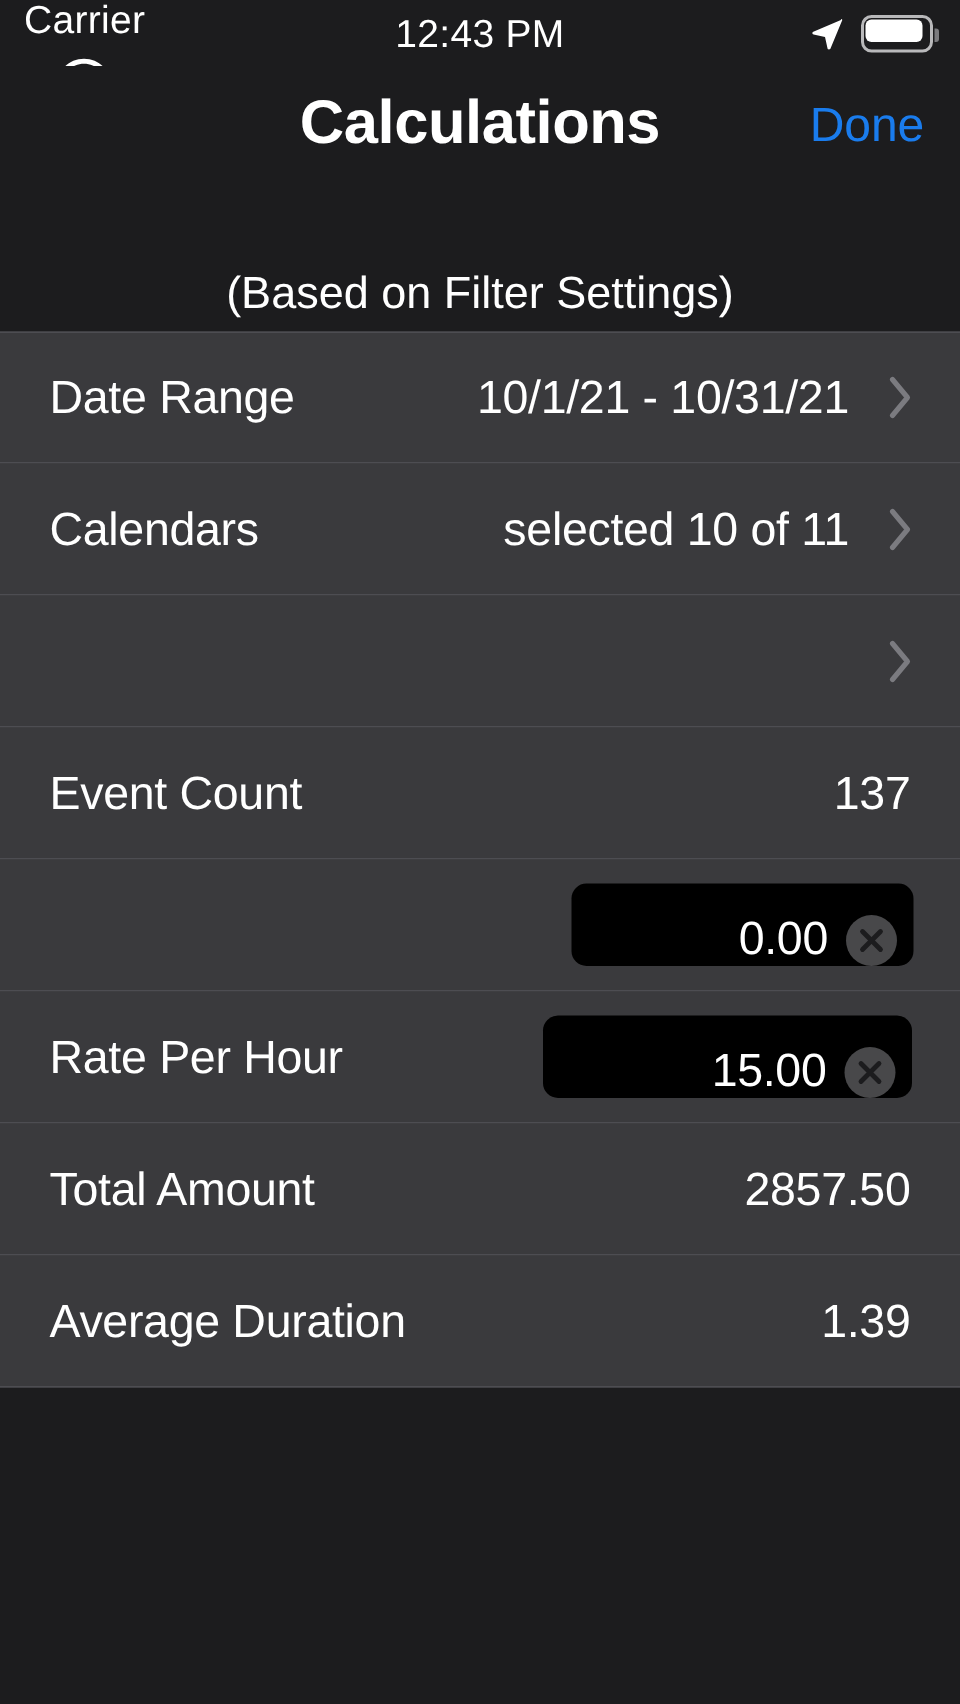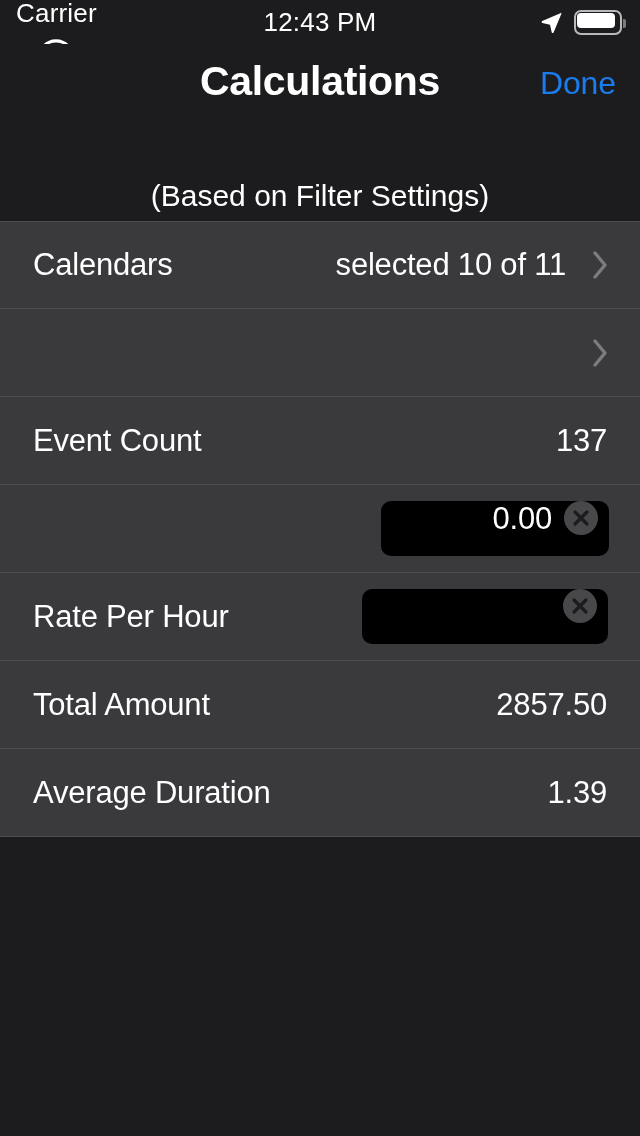--- a/index.html
+++ b/index.html
@@ -82,21 +82,21 @@
   .row-value.with-chevron { right:74px; }
   .chevron {
     position:absolute; right:30px; width:18px; height:30px;
   }
   .chevron svg { display:block; }
 
   
   .field {
     position:absolute; height:55px;
     background:#000; border-radius:10px;
-    display:flex; align-items:flex-start; justify-content:flex-end;margin-left:48px;
+    display:flex; align-items:flex-end; justify-content:flex-end;margin-left:48px;
   }
   .field-value {
     font-size:31px; color:#fff; letter-spacing:-.2px; padding-right:6px;
   }
   .clear-btn {
     width:34px; height:34px; margin-right:11px; margin-left:6px;
     border-radius:50%; background:#48484a;
     display:flex; align-items:center; justify-content:center; flex:0 0 auto;
   }
   .clear-btn svg { display:block; }
@@ -140,20 +140,29 @@
 
   <div class="navbar">
     <div class="nav-title">Calculations</div>
     <div class="nav-done">Done</div>
   </div>
 
   <div class="section-header">(Based on Filter Settings)</div>
 
   <div class="table">
 
+    <div class="row">
+      <span class="row-label">Date Range</span>
+      <span class="row-value with-chevron">10/1/21 - 10/31/21</span>
+      <span class="chevron">
+        <svg viewBox="0 0 18 30" width="18" height="30">
+            <path d="M3 3 L13 15 L3 27" stroke="#7b7b80" stroke-width="3.4" fill="none" stroke-linecap="round" stroke-linejoin="round"></path>
+          </svg>
+      </span>
+    </div>
 
     <div class="row">
       <span class="row-label">Calendars</span>
       <span class="row-value with-chevron">selected 10 of 11</span>
       <span class="chevron">
         <svg viewBox="0 0 18 30" width="18" height="30">
             <path d="M3 3 L13 15 L3 27" stroke="#7b7b80" stroke-width="3.4" fill="none" stroke-linecap="round" stroke-linejoin="round"></path>
           </svg>
       </span>
     </div>
@@ -180,20 +189,21 @@
             <path d="M11 11 L23 23 M23 11 L11 23" stroke="#1c1c1e" stroke-width="3.2" stroke-linecap="round"></path>
           </svg>
         </span>
       </span>
     </div>
 
 
     <div class="row">
       <span class="row-label">Rate Per Hour</span>
       <span class="field" style="right:32px; width:246px;">
+        <span class="field-value">15.00</span>
         <span class="clear-btn">
           <svg viewBox="0 0 34 34" width="34" height="34">
             <path d="M11 11 L23 23 M23 11 L11 23" stroke="#1c1c1e" stroke-width="3.2" stroke-linecap="round"></path>
           </svg>
         </span>
       </span>
     </div>
 
     <div class="row">
       <span class="row-label">Total Amount</span>

